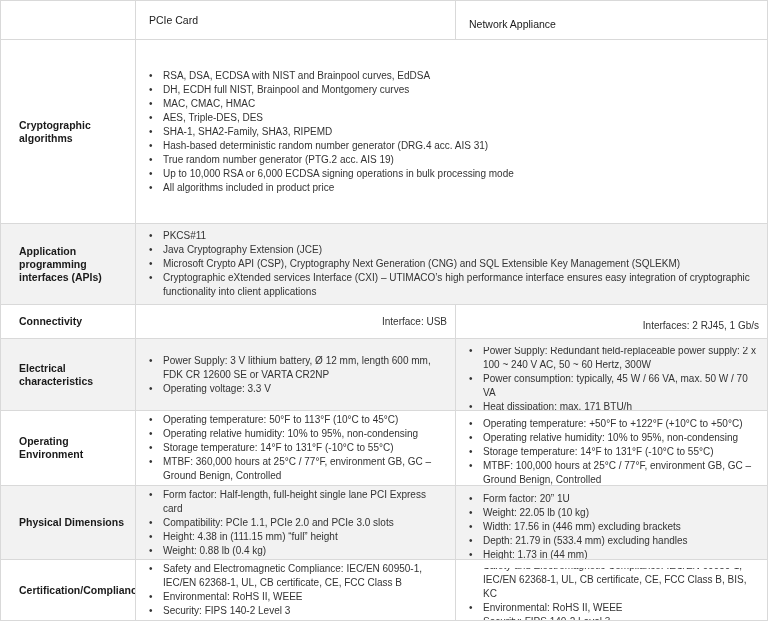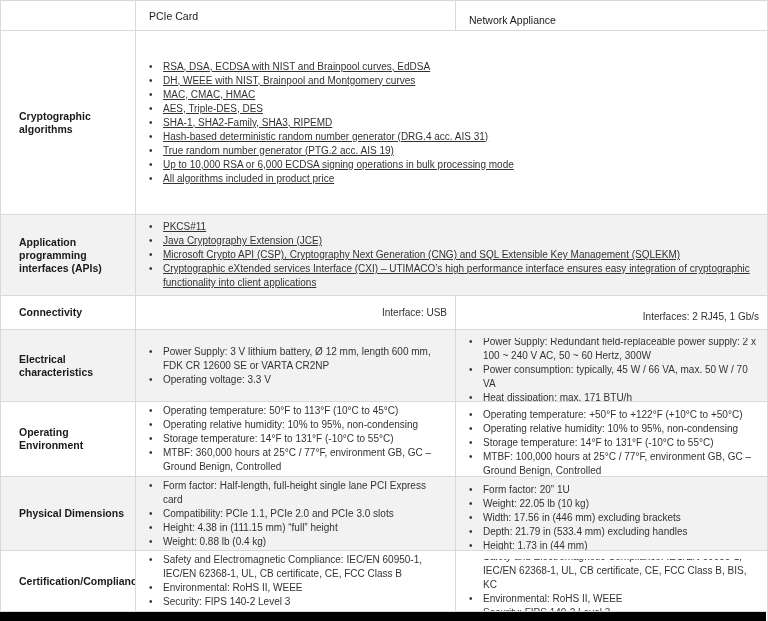--- a/index.html
+++ b/index.html
@@ -1,36 +1,36 @@
 <!DOCTYPE html>
 <html style="--border: #d9d9d9; --shaded: #f2f2f2; --bar: #000000;"><head>
 <meta charset="utf-8">
 <style>
   * { margin:0; padding:0; box-sizing:border-box; }
   html,body { width:768px; height:621px; background:#fff;
     font-family:"Liberation Sans", sans-serif; color:#333; overflow:hidden; }
   .spec-table { width:768px; height:621px; display:flex; flex-direction:column;
     border-left:1px solid var(--border,#d9d9d9); border-right:1px solid var(--border,#d9d9d9); }
   .row { display:flex; width:100%; border-bottom:1px solid var(--border,#d9d9d9); overflow:hidden; flex:none; }
-  .header-row { height:31px; border-top:1px solid var(--border,#d9d9d9); }
+  .header-row { height:40px; border-top:1px solid var(--border,#d9d9d9); }
   .row-0 { height:184px; }
   .row-1 { height:81px; }
   .row-2 { height:34px; }
   .row-3 { height:72px; }
   .row-4 { height:75px; }
   .row-5 { height:74px; }
   .row-6 { height:61px; }
   .shaded { background:var(--shaded,#f2f2f2); }
   .cell { display:flex; flex-direction:column; justify-content:center; overflow:hidden; }
   .label-cell { width:135px; flex:none; padding:3px 6px 3px 18px;
     font-size:10.5px; font-weight:bold; color:#1a1a1a; line-height:13px;
     border-right:1px solid var(--border,#d9d9d9); }
   .col2 { width:320px; flex:none; border-right:1px solid var(--border,#d9d9d9); }
   .col3 { flex:1;margin-top:8px; }
-  .merged { flex:1;text-decoration:underline; }
+  .merged { flex:1; }
   .content-cell { padding:3px 8px 3px 0; font-size:10px; line-height:14px; color:#333; }
   .header-row .content-cell { padding-left:13px; font-size:10.5px; color:#1a1a1a; justify-content:center; }
   ul.bullets { list-style:none; }
   ul.bullets li { position:relative; padding-left:27px; }
   ul.bullets li::before { content:"\2022"; position:absolute; left:13px; top:0; }
   .plain-text { padding-left:13px;text-align:right; }
   .bottom-bar { height:9px; width:100%; background:var(--bar,#000); flex:none; margin-left:-1px; margin-right:-1px; }
 </style>
 </head>
 <body>
@@ -40,21 +40,21 @@
     <div class="cell label-cell"></div>
     <div class="cell content-cell col2">PCIe Card</div>
     <div class="cell content-cell col3">Network Appliance</div>
   </div>
   <div id="rows-container">
       <div class="row row-0">
         <div class="cell label-cell">Cryptographic algorithms</div>
         <div class="cell content-cell merged">
           <ul class="bullets">
             <li>RSA, DSA, ECDSA with NIST and Brainpool curves, EdDSA</li>
-            <li>DH, WEEE with NIST, Brainpool and Montgomery curves</li>
+            <li>DH, ECDH full NIST, Brainpool and Montgomery curves</li>
             <li>MAC, CMAC, HMAC</li>
             <li>AES, Triple-DES, DES</li>
             <li>SHA-1, SHA2-Family, SHA3, RIPEMD</li>
             <li>Hash-based deterministic random number generator (DRG.4 acc. AIS 31)</li>
             <li>True random number generator (PTG.2 acc. AIS 19)</li>
             <li>Up to 10,000 RSA or 6,000 ECDSA signing operations in bulk processing mode</li>
             <li>All algorithms included in product price</li>
           </ul>
         </div>
       </div>

